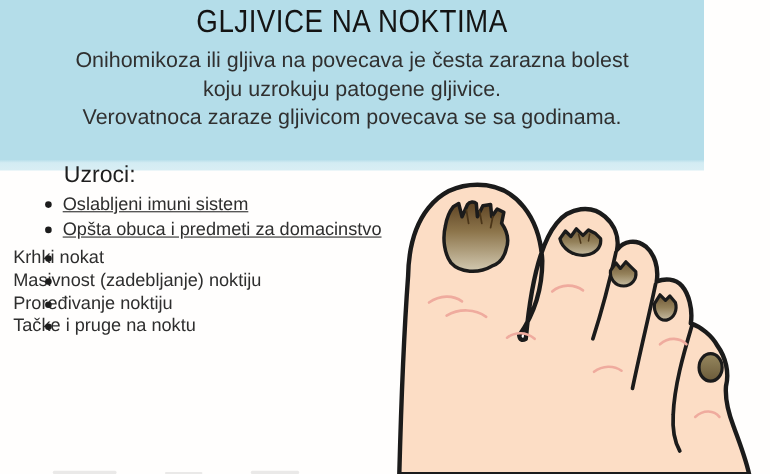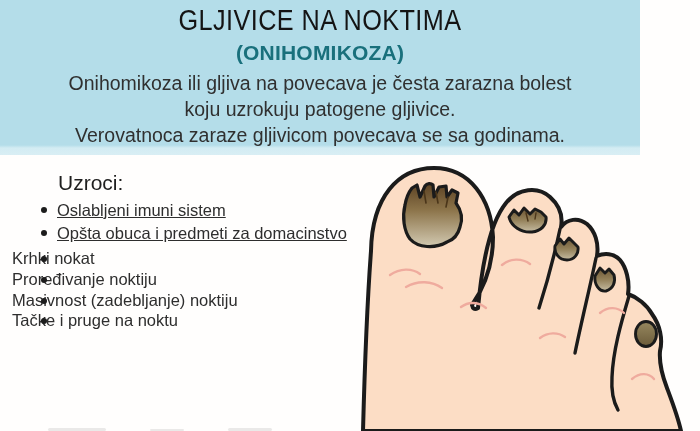--- a/index.html
+++ b/index.html
@@ -27,21 +27,21 @@
     margin:4px 0 0 0;
     font-size:21px;font-weight:bold;color:#19707c;
     letter-spacing:0.2px;
   }
   .desc{
     margin:5px 0 0 0;
     font-size:19.5px;line-height:26px;color:#303030;
   }
 
   
-  .left-col{position:absolute;left:0;top:170px;width:370px;}
+  .left-col{position:absolute;left:0;top:146px;width:370px;}
   .section-heading{
     margin:0 0 0 58px;
     font-size:21px;line-height:25px;font-weight:500;color:#1f1f1f;
   }
   ul.bullets{list-style:none;margin:4px 0 0 0;padding:0;}
   ul.bullets li{
     position:relative;padding-left:57px;
     font-size:16.5px;color:#2e2e2e;
   }
   ul.causes-list li{line-height:22.5px;text-decoration:underline;}
@@ -61,39 +61,38 @@
   .a2{left:150px;top:429px;width:34px;height:2px;}
   .a3{left:228px;top:428px;width:44px;height:3px;}
 </style>
 </head>
 <body>
 
 <div class="poster">
 
   <div class="header">
     <h1 class="title">GLJIVICE NA NOKTIMA</h1>
-    <h2 class="subtitle">(ONIHOMIKOZA)</h2>
     <div class="desc">
       <div>Onihomikoza ili gljiva na povecava je česta zarazna bolest</div>
       <div>koju uzrokuju patogene gljivice.</div>
       <div>Verovatnoca zaraze gljivicom povecava se sa godinama.</div>
     </div>
   </div>
 
   <div class="left-col">
     <h3 class="section-heading">Uzroci:</h3>
     <ul class="bullets causes-list">
       <li>Oslabljeni imuni sistem</li>
       <li>Opšta obuca i predmeti za domacinstvo</li>
     </ul>
 
     <ul class="bullets manifest-list">
       <li>Krhki nokat</li>
+      <li>Masivnost (zadebljanje) noktiju</li>
       <li>Proređivanje noktiju</li>
-      <li>Masivnost (zadebljanje) noktiju</li>
       <li>Tačke i pruge na noktu</li>
     </ul>
   </div>
 
   <div class="foot-wrap">
     <svg width="340" height="276" viewBox="0 0 340 276">
       <defs>
         <linearGradient id="nailGradA" x1="0" y1="0" x2="0" y2="1">
           <stop offset="0" stop-color="#5c4223"></stop>
           <stop offset="0.42" stop-color="#8c744a"></stop>

